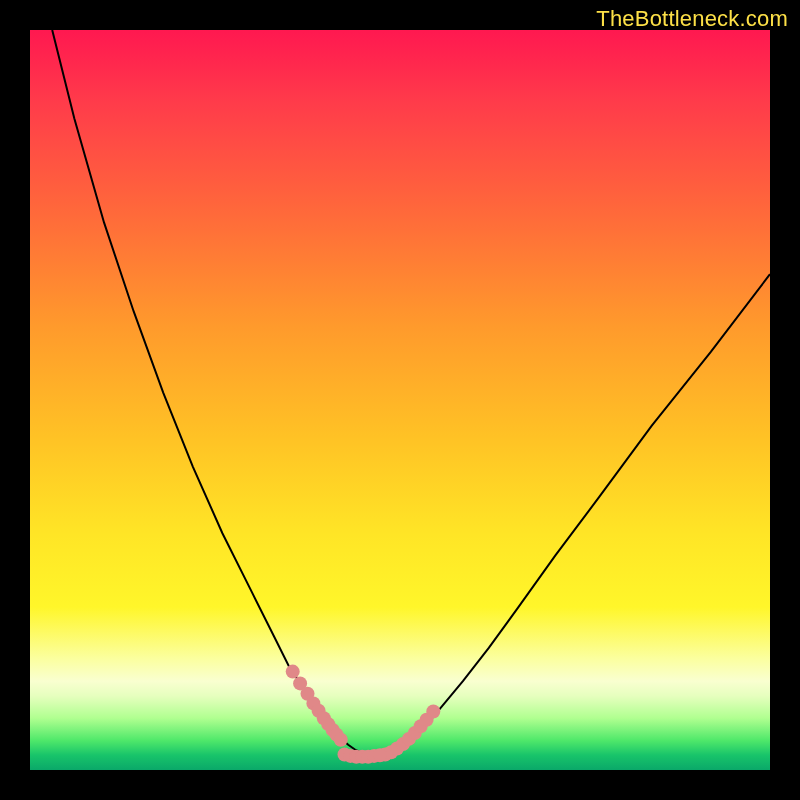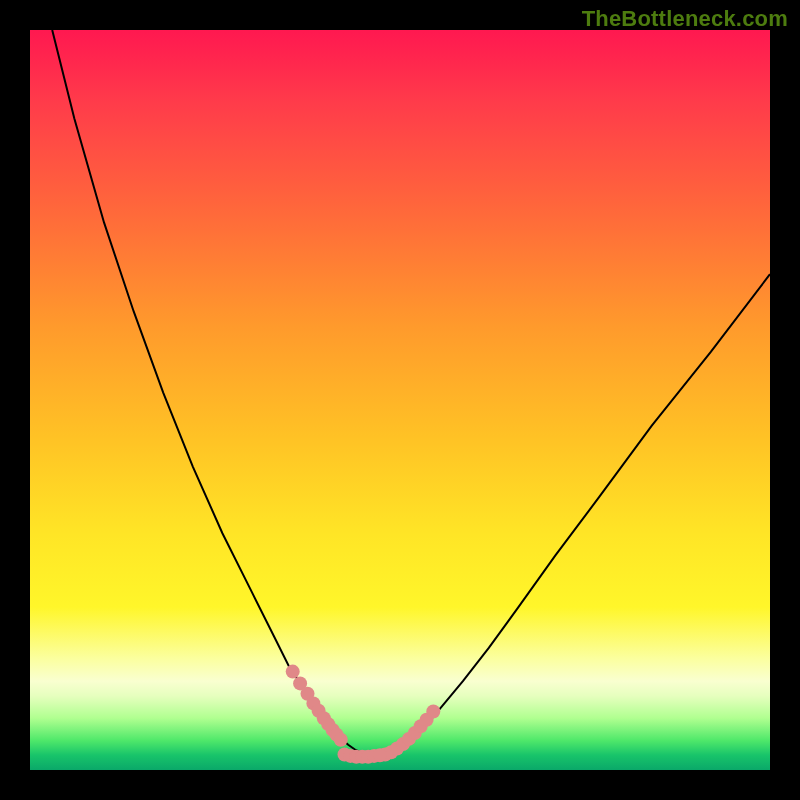--- a/index.html
+++ b/index.html
@@ -41,24 +41,24 @@
       #b0ff90 93%,
       #4fe86a 96%,
       #18c46a 98%,
       #0aa869 100%
     );
   }
   .watermark {
     position: absolute;
     top: 6px;
     right: 12px;
-    color: #4d7c0f;
+    color: #fde047;
     font-size: 22px;
     letter-spacing: 0.2px;
-    font-weight: 700;
+    font-weight: 400;
     user-select: none;
   }
   svg.curves {
     position: absolute;
     top: 0;
     left: 0;
     width: 740px;
     height: 740px;
   }
 </style>

